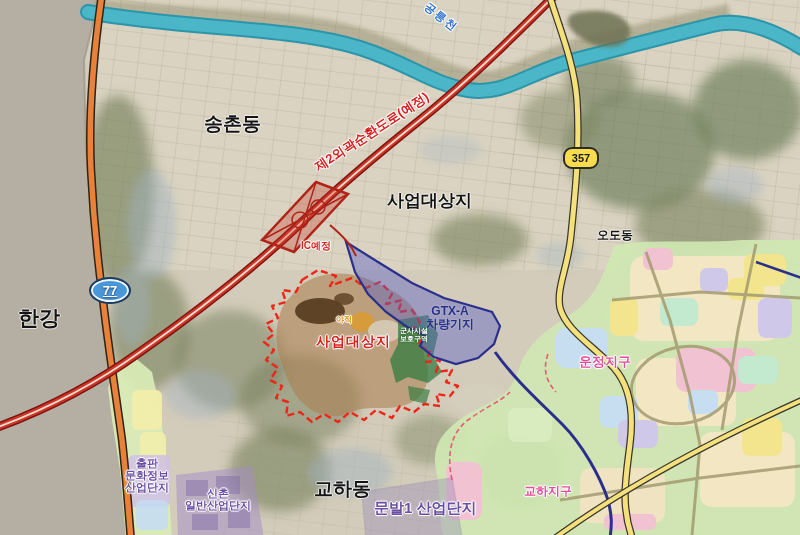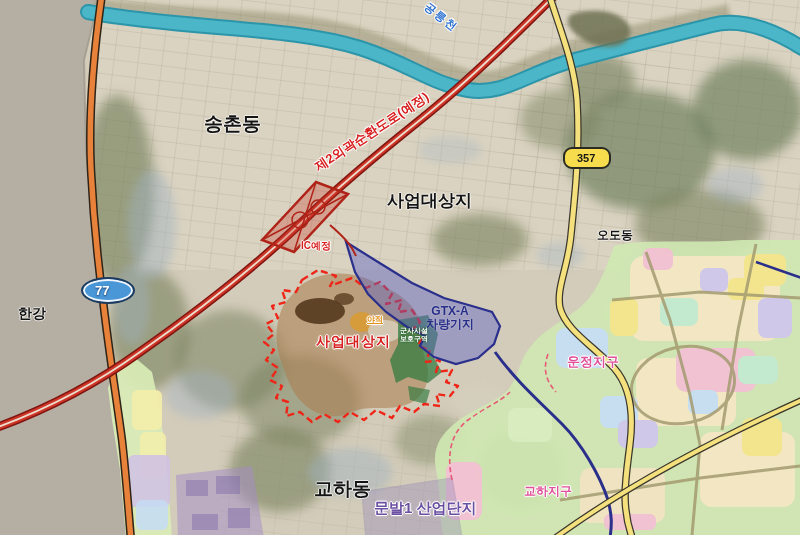--- a/index.html
+++ b/index.html
@@ -7,22 +7,22 @@
          font-family:"Liberation Sans",sans-serif;background:#d3ccba;}
   #stage svg{position:absolute;left:0;top:0;}
   .lbl{position:absolute;white-space:nowrap;font-weight:bold;line-height:1.1;
        text-shadow:-1px 0 #fff,1px 0 #fff,0 -1px #fff,0 1px #fff,0 0 3px #fff;}
   .blk{color:#141414;text-shadow:-1px 0 rgba(255,255,255,.65),1px 0 rgba(255,255,255,.65),
        0 -1px rgba(255,255,255,.65),0 1px rgba(255,255,255,.65);}
   .red{color:#d81f1f;}
   .pink{color:#e0509a;}
   .purp{color:#6a4fa2;text-align:center;}
   .navy{color:#272d87;text-shadow:0 0 2px rgba(255,255,255,.5);}
-  .shield{position:absolute;display:flex;align-items:center;
-          font-weight:bold;padding-left:12px;}
+  .shield{position:absolute;display:flex;align-items:center;justify-content:center;
+          font-weight:bold;}
   #sh77{width:38px;height:23px;border-radius:50%;background:#4a97d8;
         border:2px solid #1d3a5f;box-shadow:inset 0 0 0 2px #eef4fa;
         color:#fff;font-size:13px;text-shadow:0 1px 2px #1d3a5f;}
   #sh357{width:32px;height:18px;border-radius:9px;background:#f7dd4e;
          border:2px solid #2a2a22;color:#1a1a14;font-size:11px;}
   .tiny{font-size:8px;}
 </style>
 </head>
 <body>
 
@@ -185,49 +185,58 @@
   </g>
 
   <g fill="none" stroke-linecap="round">
     <path d="M549,-6 C560,30 574,62 577,100 C580,150 575,195 571,235 C568,268 556,288 560,308 C566,330 592,345 614,368 C630,386 634,412 630,444 C626,478 620,505 633,540" stroke="#3a372c" stroke-width="7.5"></path>
     <path d="M549,-6 C560,30 574,62 577,100 C580,150 575,195 571,235 C568,268 556,288 560,308 C566,330 592,345 614,368 C630,386 634,412 630,444 C626,478 620,505 633,540" stroke="#f4e07c" stroke-width="5"></path>
     <path d="M552,540 C600,505 680,455 802,400" stroke="#3a372c" stroke-width="6.5"></path>
     <path d="M552,540 C600,505 680,455 802,400" stroke="#f4e07c" stroke-width="4"></path>
   </g>
 </svg>
 
-<div class="lbl blk" style="left:18px;top:306px;font-size:14px;">한강</div>
+<div class="lbl blk" style="left:18px;top:306px;font-size:21px;">한강</div>
 <div class="lbl blk" style="left:172px;top:114px;font-size:19px;margin-left:32px;">송촌동</div>
 <div class="lbl blk" style="left:387px;top:192px;font-size:17px;">사업대상지</div>
 <div class="lbl blk" style="left:597px;top:229px;font-size:12px;">오도동</div>
 <div class="lbl blk" style="left:314px;top:479px;font-size:19px;">교하동</div>
 
 <div class="lbl red" style="left:372px;top:132px;font-size:13px;transform:translate(-50%,-50%) rotate(-33deg);">제2외곽순환도로(예정)</div>
 <div class="lbl red" style="left:301px;top:240px;font-size:10px;text-align:center;">IC예정</div>
 
 <div class="lbl red" style="left:316px;top:334px;font-size:14px;letter-spacing:1px;">사업대상지</div>
 
 <div class="lbl navy" style="left:404px;top:305px;width:92px;text-align:center;font-size:12px;">
   <div>GTX-A</div>
   <div>차량기지</div>
 </div>
 
-<div class="lbl pink" style="left:567px;top:355px;font-size:13px;">운정지구</div>
+<div class="lbl pink" style="left:579px;top:355px;font-size:13px;">운정지구</div>
 <div class="lbl pink" style="left:524px;top:485px;font-size:12px;text-align:right;">교하지구</div>
 
+<div class="lbl purp" style="left:118px;top:457px;width:58px;font-size:11px;">
+  <div>출판</div>
+  <div>문화정보</div>
+  <div>산업단지</div>
+</div>
+<div class="lbl purp" style="left:172px;top:487px;width:92px;font-size:11px;">
+  <div>신촌</div>
+  <div>일반산업단지</div>
+</div>
 <div class="lbl purp" style="left:374px;top:500px;font-size:15px;">문발1 산업단지</div>
 
 <div class="lbl" style="left:430px;top:0px;font-size:11px;color:#2a6fd0;letter-spacing:2px;transform:rotate(38deg);transform-origin:left top;">공릉천</div>
 
-<div class="lbl tiny" style="left:367px;top:316px;color:#e09018;text-decoration:underline;">야적</div>
+<div class="lbl tiny" style="left:336px;top:316px;color:#e09018;">야적</div>
 <div class="lbl" style="left:394px;top:327px;width:40px;text-align:center;font-size:7px;color:#fff;text-shadow:0 0 2px #1e5c2a,0 0 2px #1e5c2a;">
   <div>군사시설</div>
   <div>보호구역</div>
 </div>
 
-<div class="shield" id="sh77" style="left:81px;top:277px;">
+<div class="shield" id="sh77" style="left:89px;top:277px;text-decoration:underline;">
   <span>77</span>
 </div>
 <div class="shield" id="sh357" style="left:563px;top:147px;">
   <span>357</span>
 </div>
 
 </div>
 
 </body></html>

